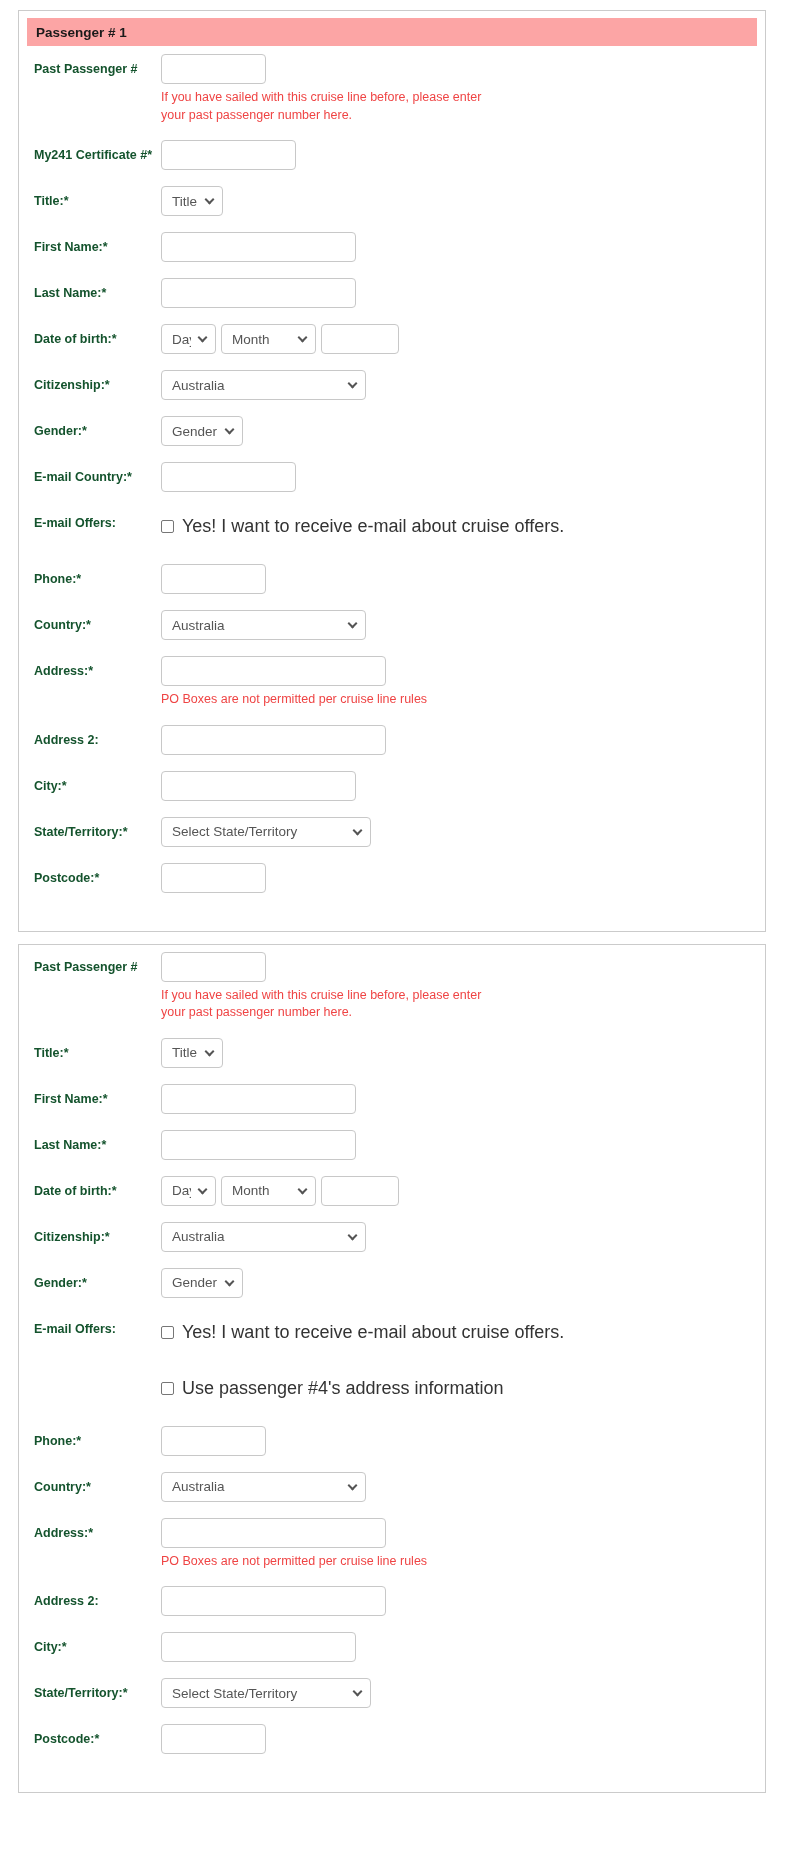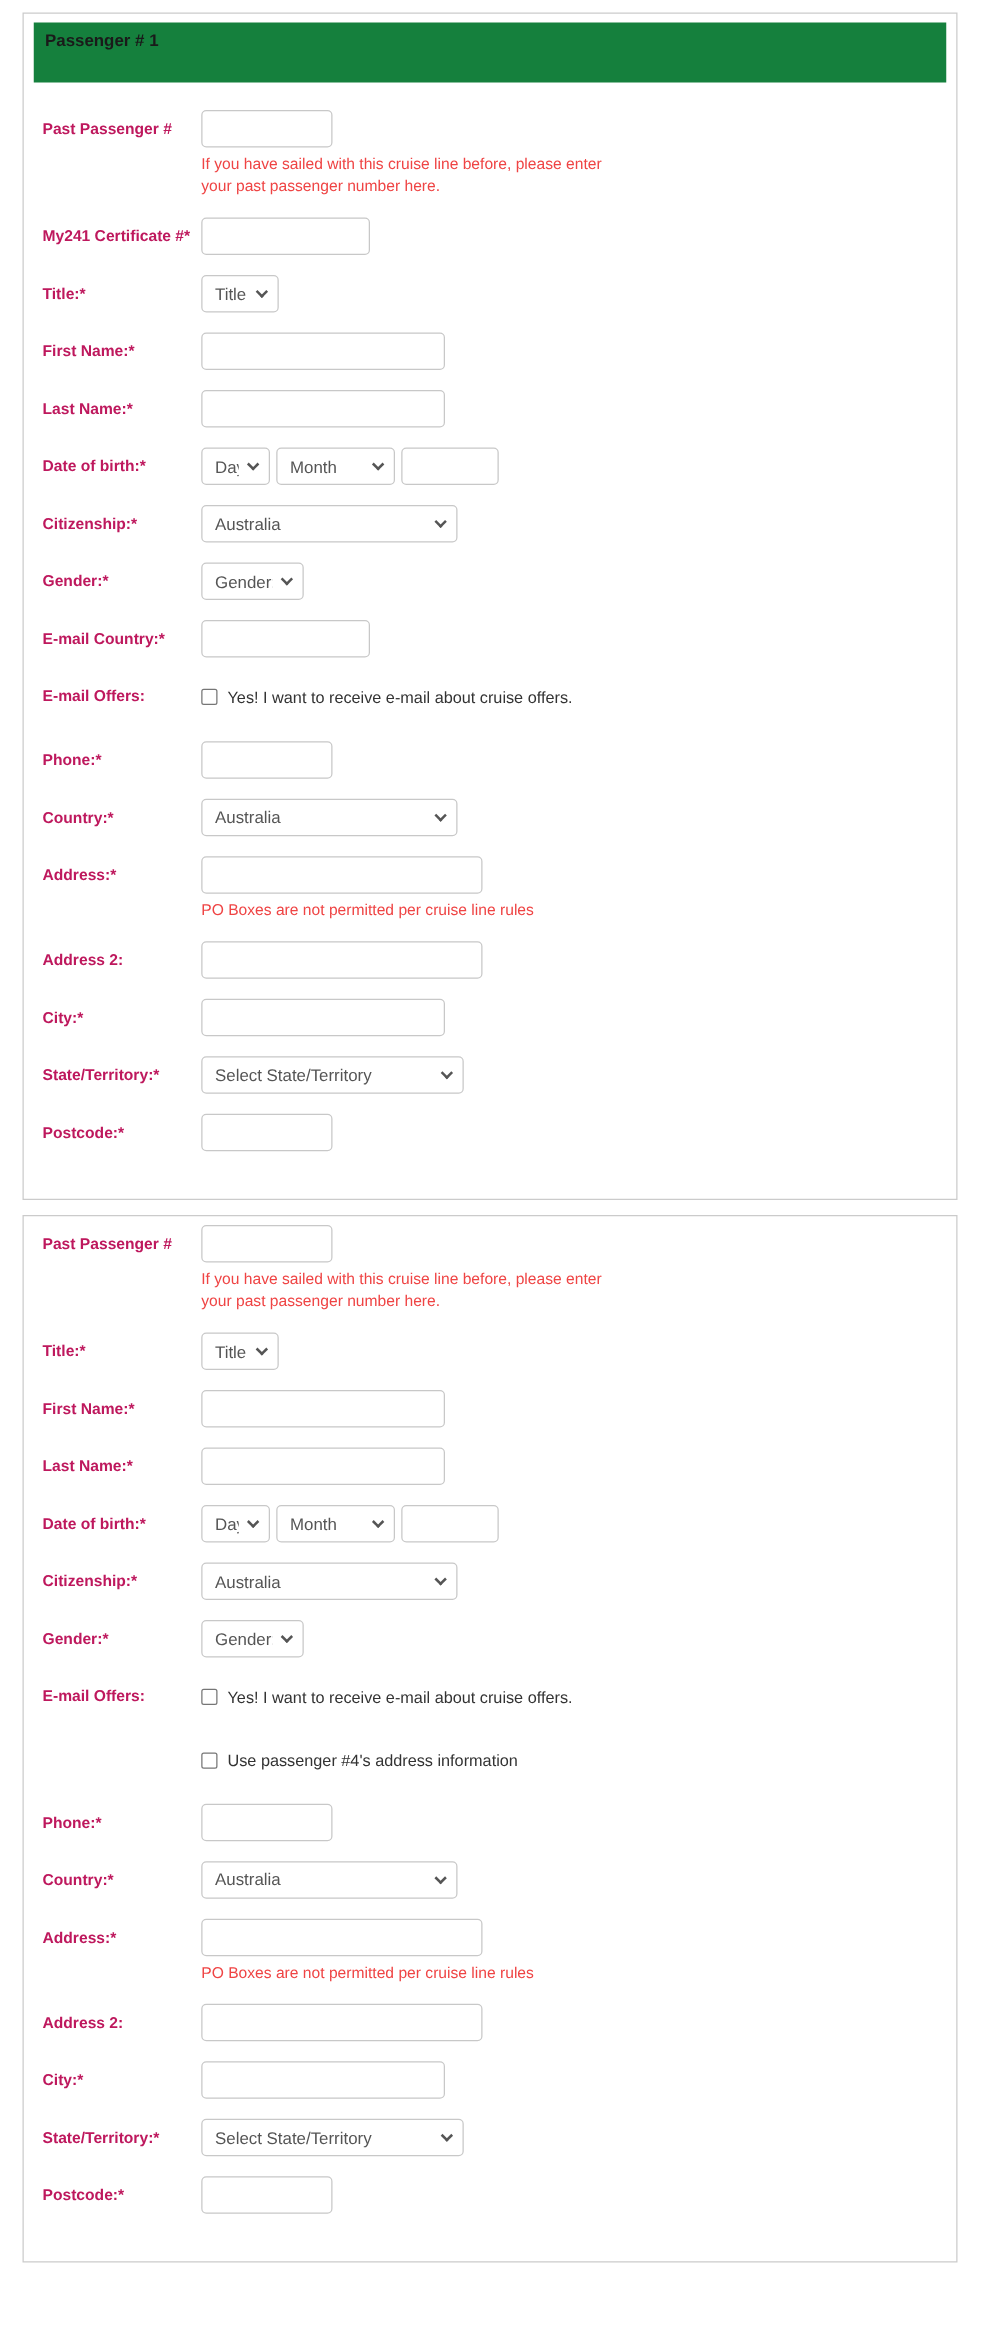--- a/index.html
+++ b/index.html
@@ -10,42 +10,42 @@
     width: 797px;
   }
   .psection {
     border: 1px solid #cbcbcb;
     width: 748px;
     margin-bottom: 12px;
     padding: 7px 8px 22px 8px;
     background: #ffffff;
   }
   .psection-header {
-    background: #15803d;
-    height: 48px;
+    background: #fca5a5;
+    height: 28px;
     line-height: 30px;
     padding-left: 9px;
     font-weight: bold;
     font-size: 13.5px;
     color: #1a1a1a;
-    margin-bottom: 22px;
+    margin-bottom: 8px;
   }
   .form-row {
     display: flex;
     align-items: flex-start;
     padding-left: 7px;
     margin-bottom: 16px;
   }
   .checkbox-row { margin-top: 4px; margin-bottom: 27px; }
   .field-label {
     flex: 0 0 127px;
     width: 127px;
     font-weight: bold;
     font-size: 12.5px;
-    color: #be185d;
+    color: #14532d;
     padding-top: 8px;
     line-height: 1.25;
   }
   .field-control { flex: 1 1 auto; }
   input.text-input {
     height: 30px;
     border: 1px solid #c8c8c8;
     border-radius: 4px;
     background: #ffffff;
     font-family: inherit;
@@ -86,21 +86,21 @@
     display: inline-block;
     width: 13px;
     height: 13px;
     border: 1px solid #767676;
     border-radius: 2px;
     background: #ffffff;
     margin-right: 8px;
     flex: 0 0 13px;
     cursor: pointer;
   }
-  .checkbox-text { font-size: 13px; color: #333333; }
+  .checkbox-text { font-size: 18px; color: #333333; }
   .field-hint {
     font-size: 12.5px;
     color: #ef4444;
     margin-top: 5px;
     max-width: 335px;
     line-height: 1.4;
   }
 </style>
 </head>
 <body>

